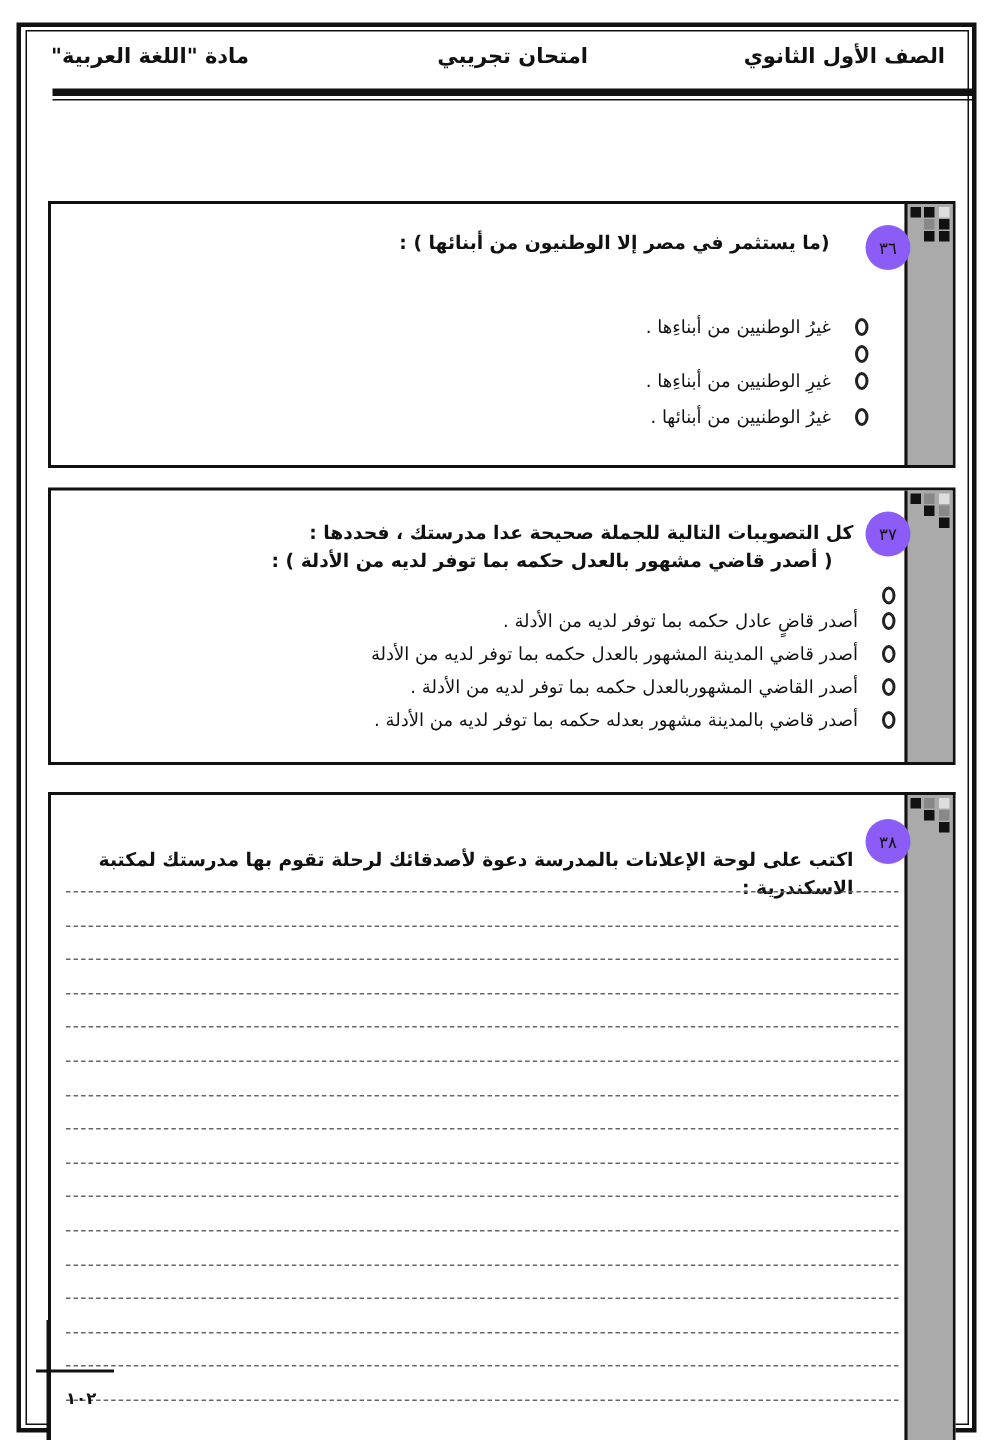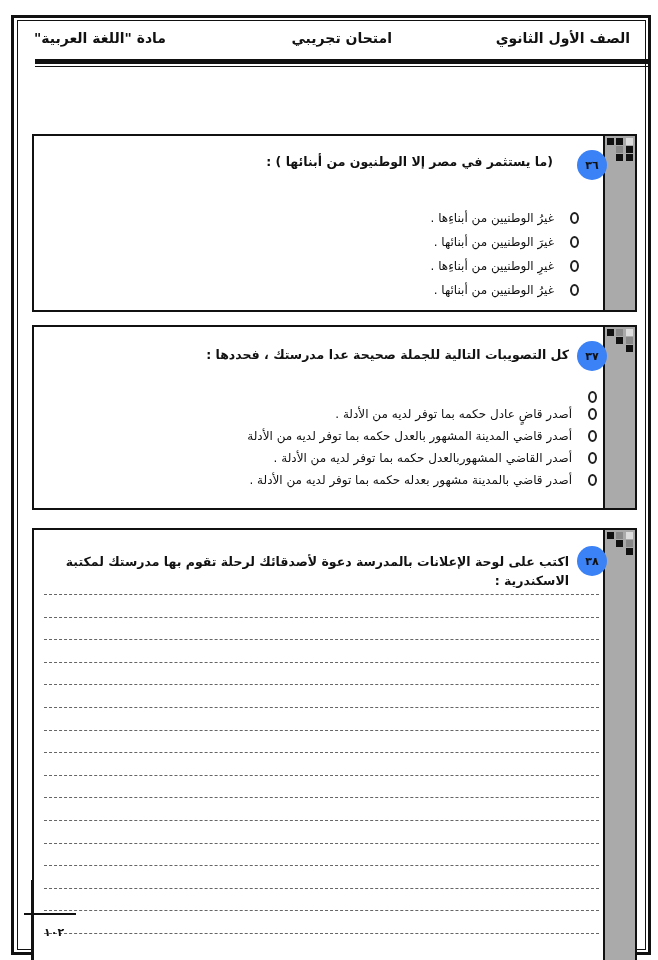--- a/index.html
+++ b/index.html
@@ -10,21 +10,21 @@
   .header span { position:absolute; top:6px; font-size:14px; font-weight:bold; }
   .h-right { right:14px; }
   .h-center { right:252px; }
   .h-left { left:14px; }
   .sep-thick { position:absolute; left:35px; top:59px; width:615px; height:5px; background:#111; }
   .sep-thin { position:absolute; left:35px; top:66px; width:615px; height:1px; background:#111; }
 
   .qbox { position:absolute; border:2px solid #111; box-sizing:border-box; background:#fff; }
   .qbar { position:absolute; right:0; top:0; width:30px; bottom:0; background:#aaa; border-left:2px solid #111; }
   .qbar .sq { position:absolute; width:7px; height:7px; }
-  .qnum { position:absolute; width:30px; height:30px; border-radius:50%; background:#3b82f6; font-size:11px; font-weight:bold; display:flex; align-items:center; justify-content:center; color:#111; }
+  .qnum { position:absolute; width:30px; height:30px; border-radius:50%; background:#8b5cf6; font-size:11px; font-weight:normal; display:flex; align-items:center; justify-content:center; color:#111; }
   .qtext { position:absolute; direction:rtl; text-align:right; font-size:12.5px; font-weight:bold; line-height:19px; }
   .opts { position:absolute; direction:rtl; text-align:right; font-size:12px; line-height:24px; }
   .opt { display:flex; align-items:center; white-space:nowrap; }
   .radio { display:inline-block; width:9px; height:12px; border:2px solid #222; border-radius:50%; margin-left:16px; box-sizing:border-box; }
   .line { position:absolute; left:10px; height:0; border-top:1px dashed #666; }
   .foot-line { position:absolute; left:24px; top:913px; width:52px; height:2px; background:#111; }
   .foot-vert { position:absolute; left:31px; top:880px; width:2px; height:80px; background:#111; }
   .page-num { position:absolute; left:44px; top:926px; font-size:11px; font-weight:bold; direction:rtl; }
 </style>
 </head>
@@ -55,21 +55,20 @@
   <div class="qtext" style="right:66px; top:16px;">
     <div style="margin-right:16px;">(ما يستثمر في مصر إلا الوطنيون من أبنائها )  :</div>
   </div>
   <div class="opts" style="right:56px; top:70px;">
     <div class="opt">
         <span class="radio"></span>
         <span>غيرُ الوطنيين من أبناءِها .</span>
       </div>
     <div class="opt">
         <span class="radio"></span>
-        <span>غيرَ الوطنيين من أبنائها .</span>
       </div>
     <div class="opt">
         <span class="radio"></span>
         <span>غيرِ الوطنيين من أبناءِها .</span>
       </div>
     <div class="opt">
         <span class="radio"></span>
         <span>غيرُ الوطنيين من أبنائها .</span>
       </div>
   </div>
@@ -80,20 +79,21 @@
     <span class="sq" style="right:21px;top:2px;background:#111;"></span>
     <span class="sq" style="right:12px;top:2px;background:#888;"></span>
     <span class="sq" style="right:2px;top:2px;background:#ddd;"></span>
     <span class="sq" style="right:12px;top:10px;background:#111;"></span>
     <span class="sq" style="right:2px;top:10px;background:#888;"></span>
     <span class="sq" style="right:2px;top:18px;background:#111;"></span>
   </div>
   <div class="qnum" style="right:28px; top:14px;">٣٧</div>
   <div class="qtext" style="right:66px; top:18px;">
     <div>كل التصويبات التالية للجملة صحيحة عدا مدرستك ، فحددها :</div>
+    <div style="margin-right:14px;">( أصدر قاضي مشهور بالعدل حكمه بما توفر لديه من الأدلة )  :</div>
   </div>
   <div class="opts" style="right:38px; top:64px; line-height:22px;">
     <div class="opt">
         <span class="radio"></span>
       </div>
     <div class="opt">
         <span class="radio"></span>
         <span>أصدر قاضٍ عادل حكمه بما توفر لديه من الأدلة .</span>
       </div>
     <div class="opt">
@@ -114,21 +114,21 @@
 <div class="qbox" style="left:32px; top:528px; width:605px; height:432px; border-bottom:none;">
   <div class="qbar">
     <span class="sq" style="right:21px;top:2px;background:#111;"></span>
     <span class="sq" style="right:12px;top:2px;background:#888;"></span>
     <span class="sq" style="right:2px;top:2px;background:#ddd;"></span>
     <span class="sq" style="right:12px;top:10px;background:#111;"></span>
     <span class="sq" style="right:2px;top:10px;background:#888;"></span>
     <span class="sq" style="right:2px;top:18px;background:#111;"></span>
   </div>
   <div class="qnum" style="right:28px; top:16px;">٣٨</div>
-  <div class="qtext" style="right:66px; top:22px;">اكتب على لوحة الإعلانات بالمدرسة دعوة لأصدقائك لرحلة تقوم بها مدرستك لمكتبة الاسكندرية :</div>
+  <div class="qtext" style="right:66px; top:33px;">اكتب على لوحة الإعلانات بالمدرسة دعوة لأصدقائك لرحلة تقوم بها مدرستك لمكتبة الاسكندرية :</div>
   <div id="answer-area">
       <div class="line" style="top: 64px; width: 555px;"></div>
       <div class="line" style="top: 86.6px; width: 555px;"></div>
       <div class="line" style="top: 109.2px; width: 555px;"></div>
       <div class="line" style="top: 131.8px; width: 555px;"></div>
       <div class="line" style="top: 154.4px; width: 555px;"></div>
       <div class="line" style="top: 177px; width: 555px;"></div>
       <div class="line" style="top: 199.6px; width: 555px;"></div>
       <div class="line" style="top: 222.2px; width: 555px;"></div>
       <div class="line" style="top: 244.8px; width: 555px;"></div>

